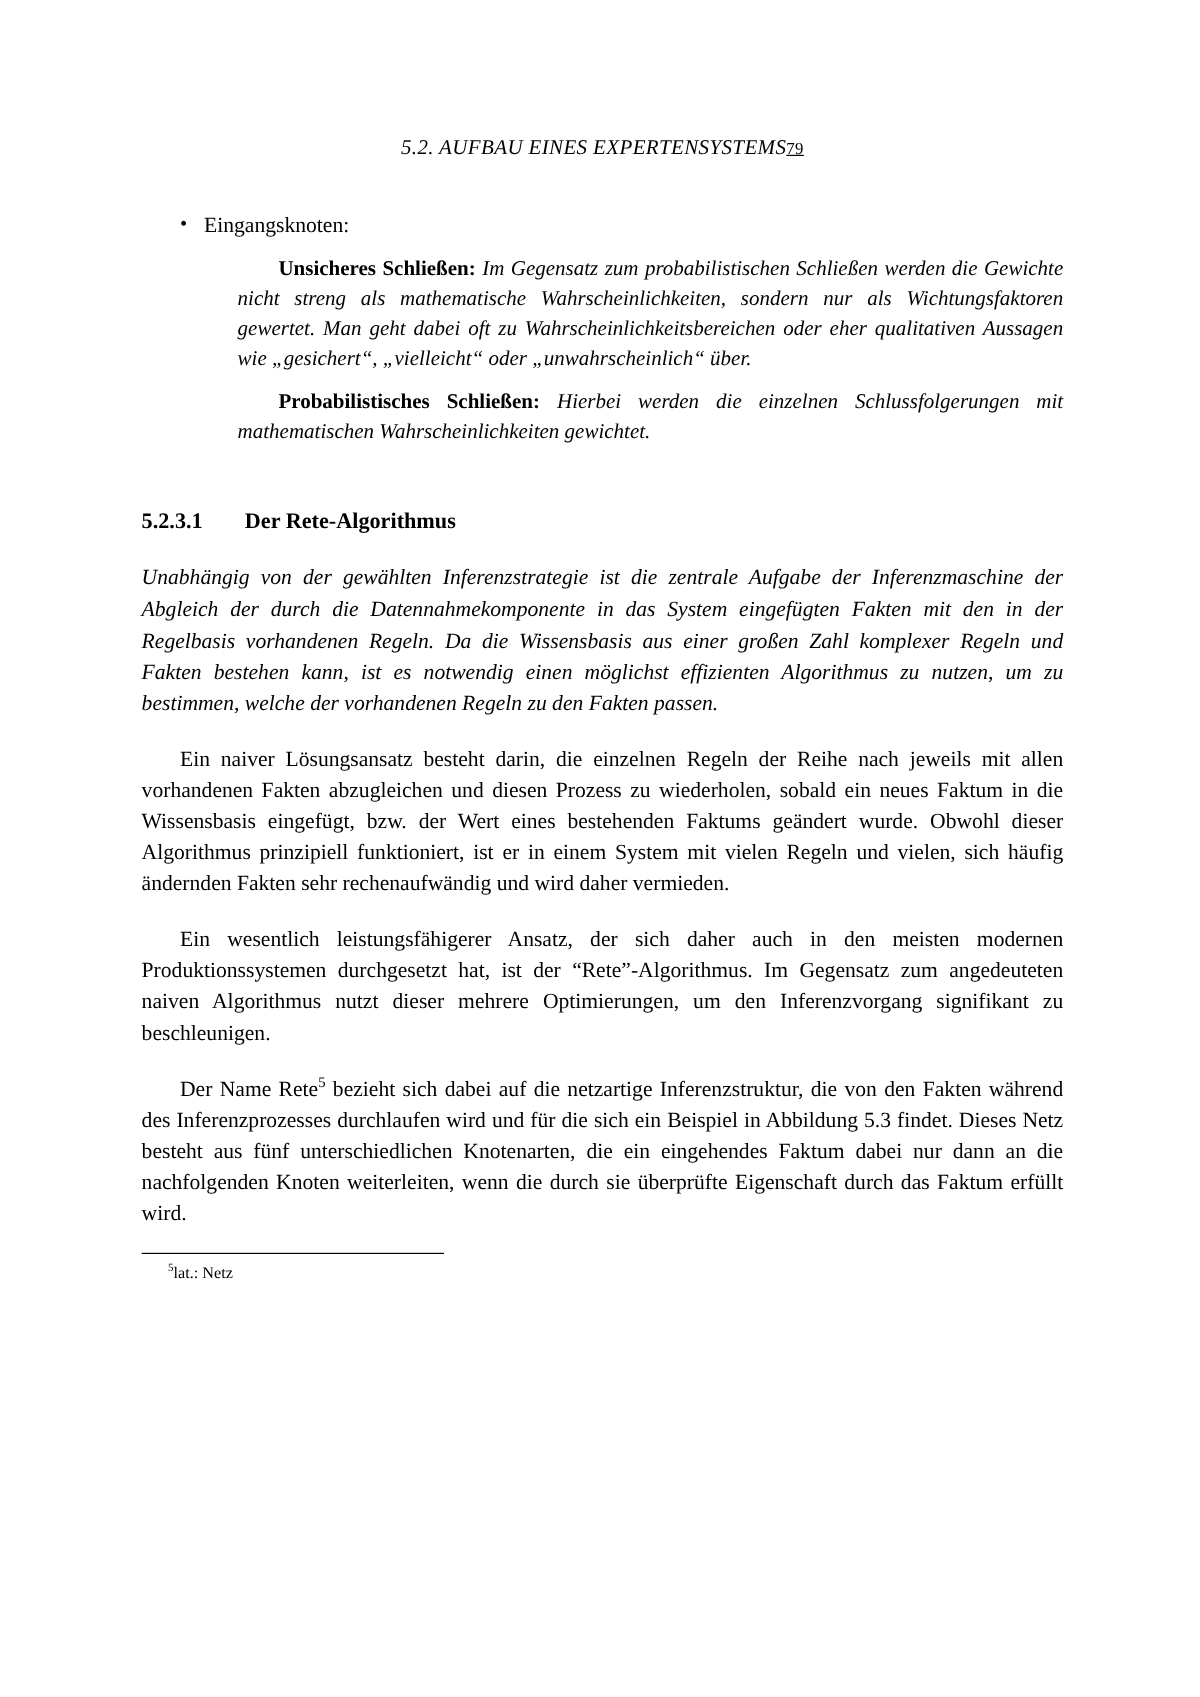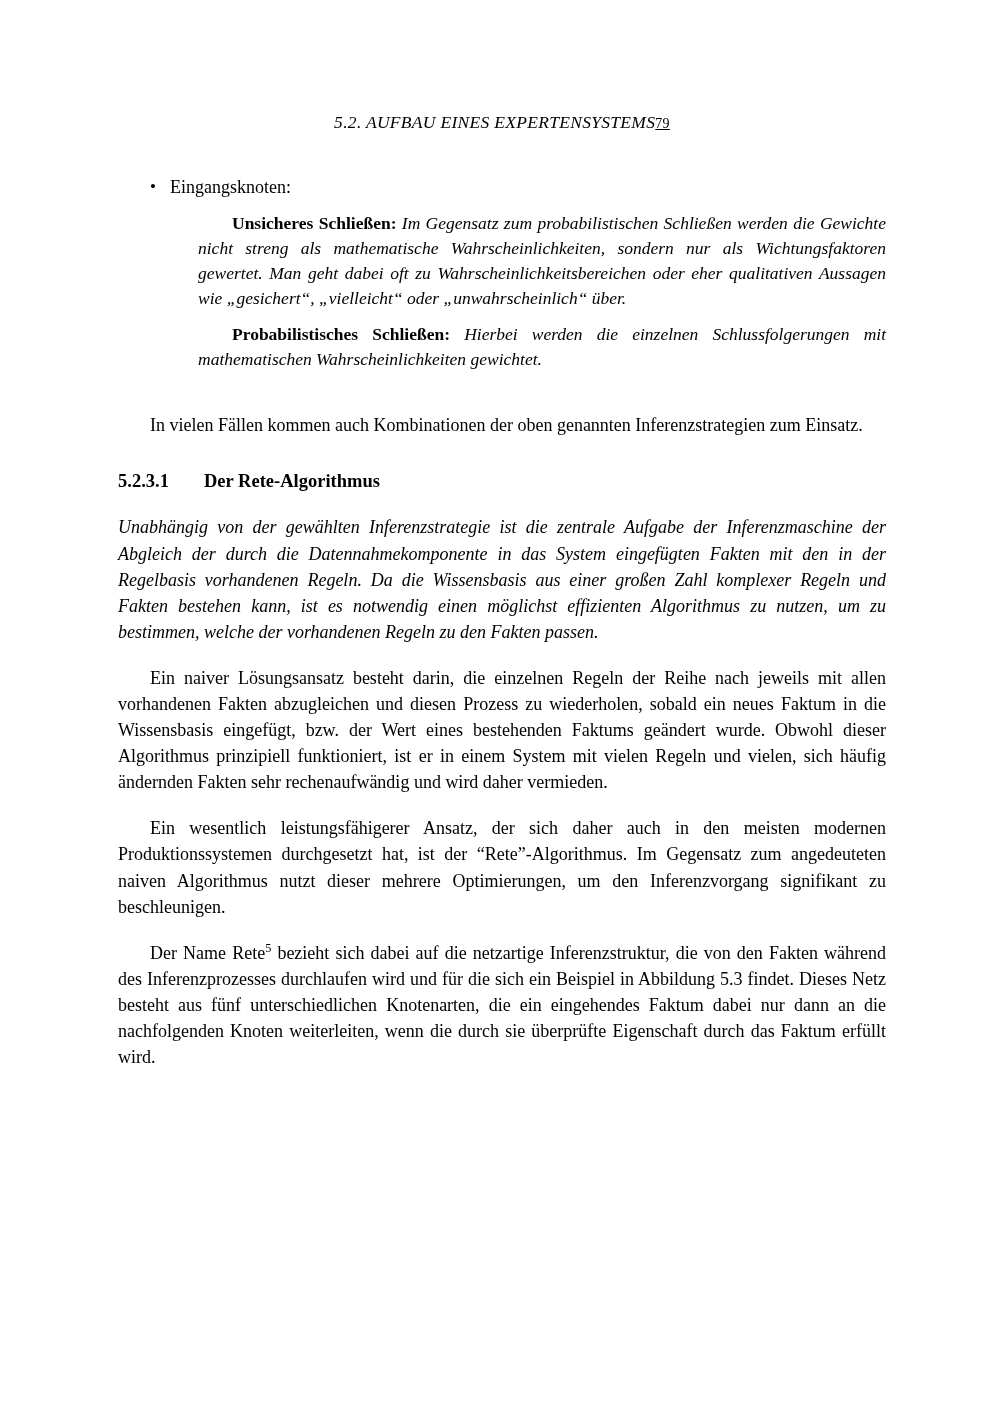--- a/index.html
+++ b/index.html
@@ -143,28 +143,31 @@
       </div>
 
       <div class="defpara">
         <b>Probabilistisches Schließen:</b>
         <i>Hierbei werden die einzelnen Schlussfolgerungen mit mathematischen Wahrscheinlichkeiten gewichtet.</i>
       </div>
     </div>
 
     <div class="para-spacer"></div>
 
-    <p class="body gap-top">In vielen Fällen kommen auch Kombinationen der oben genannten Inferenzstrategien zum Einsatz.</p>
 
     <h3 class="section">
       <span class="num">5.2.3.1</span><span>Der Rete-Algorithmus</span>
     </h3>
 
     <p class="body noindent">Unabhängig von der gewählten Inferenzstrategie ist die zentrale Aufgabe der Inferenzmaschine der Abgleich der durch die Datennahmekomponente in das System eingefügten Fakten mit den in der Regelbasis vorhandenen Regeln. Da die Wissensbasis aus einer großen Zahl komplexer Regeln und Fakten bestehen kann, ist es notwendig einen möglichst effizienten Algorithmus zu nutzen, um zu bestimmen, welche der vorhandenen Regeln zu den Fakten passen.</p>
     <p class="body gap-top">Ein naiver Lösungsansatz besteht darin, die einzelnen Regeln der Reihe nach jeweils mit allen vorhandenen Fakten abzugleichen und diesen Prozess zu wiederholen, sobald ein neues Faktum in die Wissensbasis eingefügt, bzw. der Wert eines bestehenden Faktums geändert wurde. Obwohl dieser Algorithmus prinzipiell funktioniert, ist er in einem System mit vielen Regeln und vielen, sich häufig ändernden Fakten sehr rechenaufwändig und wird daher vermieden.</p>
     <p class="body gap-top">Ein wesentlich leistungsfähigerer Ansatz, der sich daher auch in den meisten modernen Produktionssystemen durchgesetzt hat, ist der “Rete”-Algorithmus. Im Gegensatz zum angedeuteten naiven Algorithmus nutzt dieser mehrere Optimierungen, um den Inferenzvorgang signifikant zu beschleunigen.</p>
 
     <p class="body gap-top"><span>Der Name Rete</span><sup>5</sup><span> bezieht sich dabei auf die netzartige Inferenzstruktur, die von den Fakten während des Inferenzprozesses durchlaufen wird und für die sich ein Beispiel in Abbildung 5.3 findet. Dieses Netz besteht aus fünf unterschiedlichen Knotenarten, die ein eingehendes Faktum dabei nur dann an die nachfolgenden Knoten weiterleiten, wenn die durch sie überprüfte Eigenschaft durch das Faktum erfüllt wird.</span></p>
 
 
+    <div class="footnote-area">
+      <div class="fnrule"></div>
+      <div class="footnote"><sup>5</sup><span>lat.: Netz</span></div>
+    </div>
 
   </div>
 </div>
 
 </body></html>

